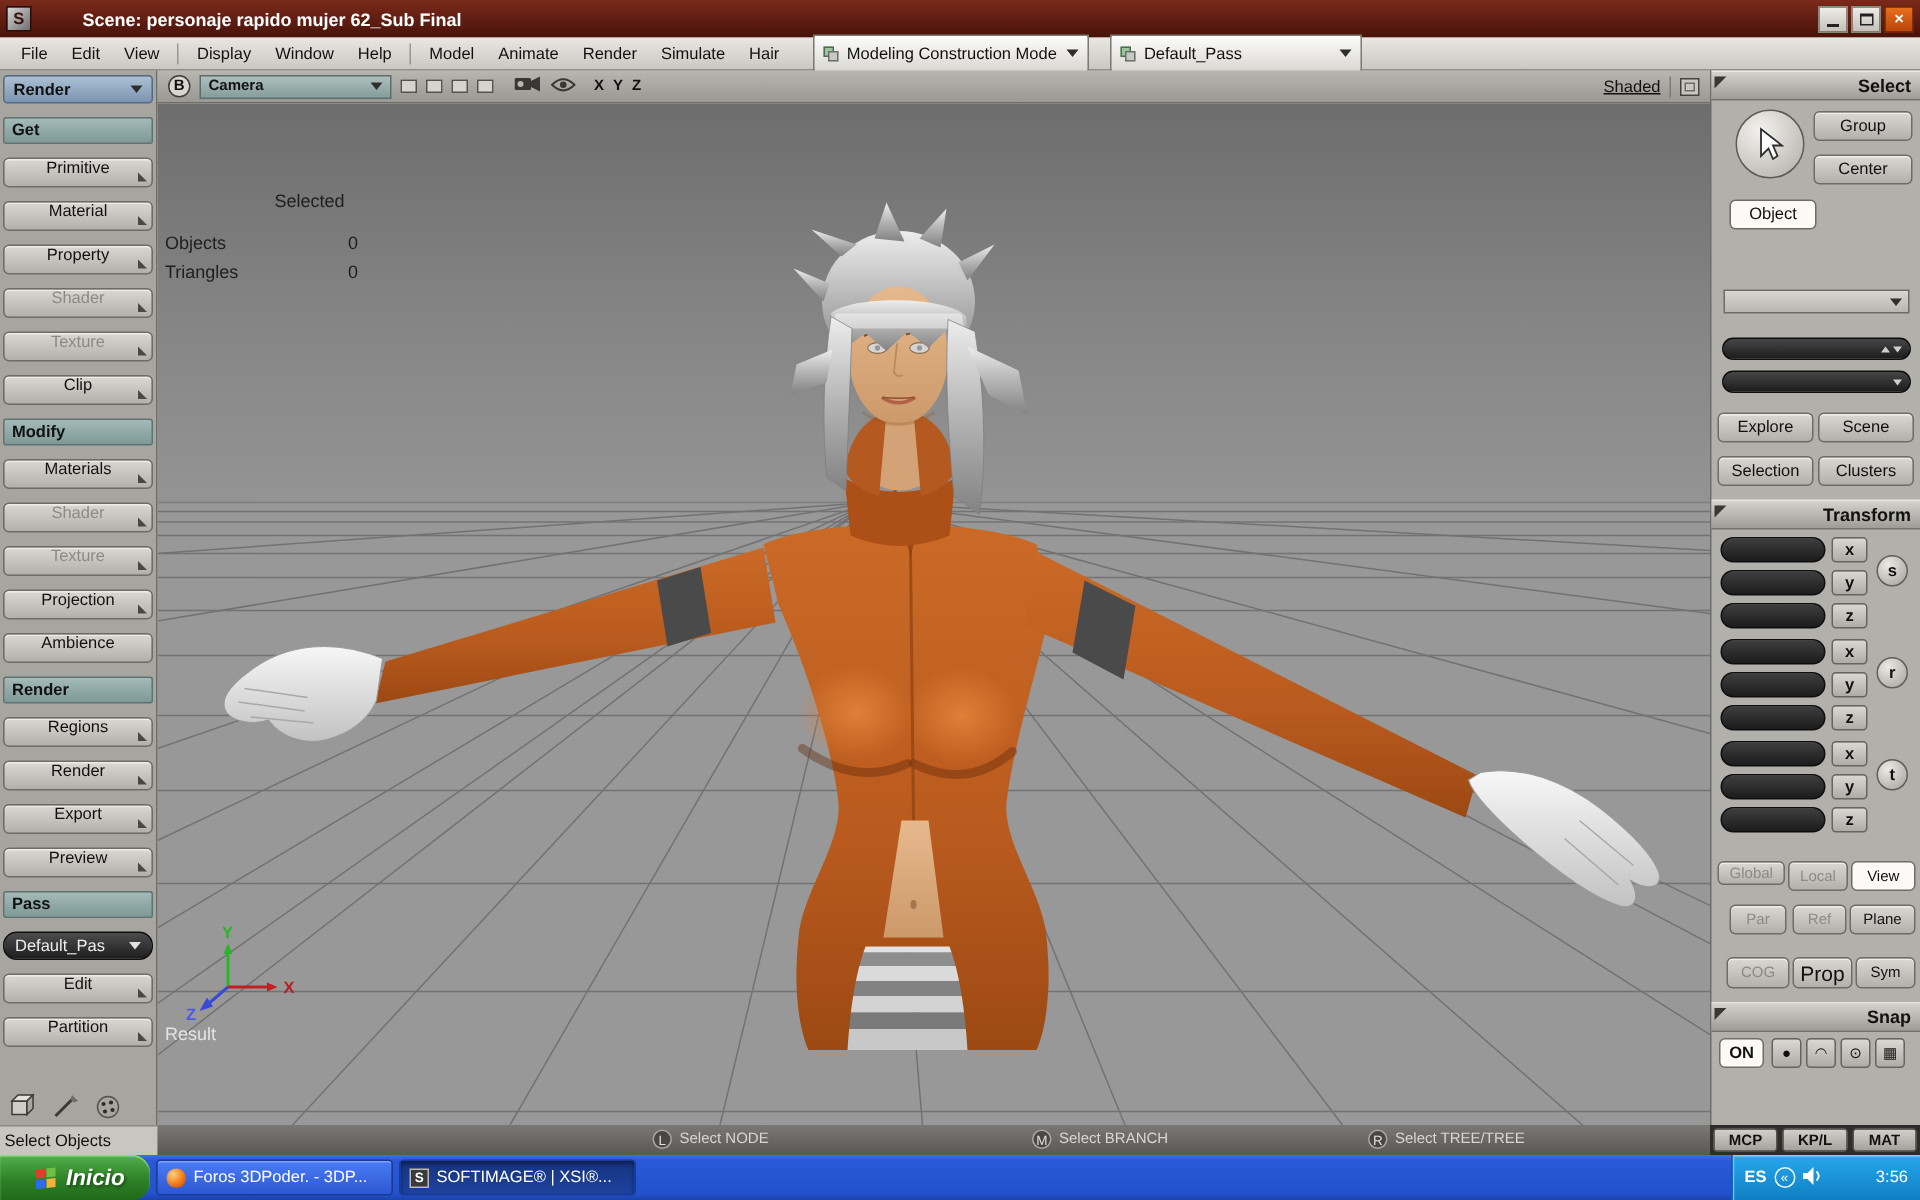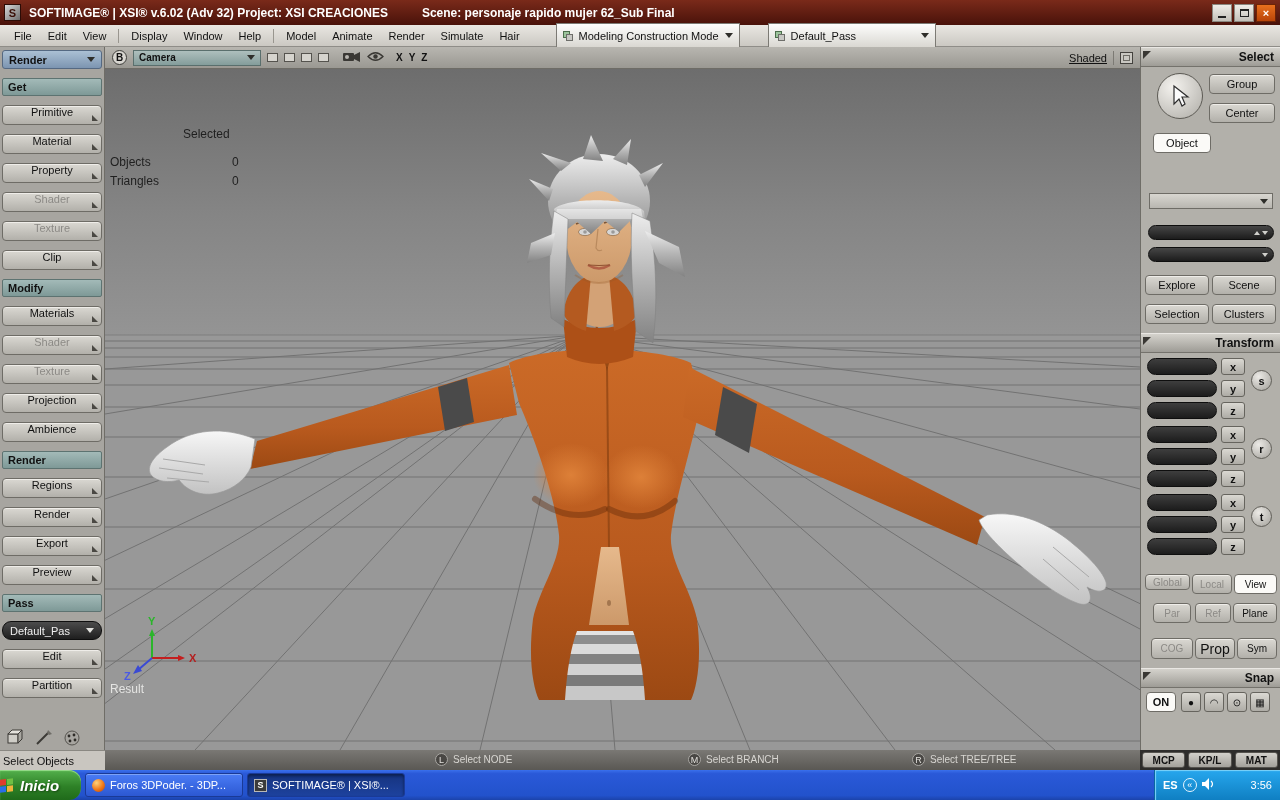--- a/index.html
+++ b/index.html
@@ -23,21 +23,21 @@
   .min-glyph{width:8px;height:2px;background:#222;margin-top:9px}
   .res-glyph{width:9px;height:8px;border:1px solid #222;border-top:2px solid #222}
 
   
   .menubar{position:absolute;left:0;top:25px;width:1280px;height:22px;
     background:linear-gradient(#e9e7e2,#cbc8c2);border-bottom:1px solid #8f8d88;
     display:flex;align-items:center;padding:0 6px}
   .menu-item{padding:3px 8px;cursor:default}
   .menu-sep{width:1px;height:14px;background:#99968f;margin:0 4px}
   .mode-dd{display:flex;align-items:center;gap:6px;background:linear-gradient(#fdfdfc,#d8d6d0);
-    border:1px solid #7c7a74;height:18px;padding:12px 6px;margin-left:28px;min-width:178px}
+    border:1px solid #7c7a74;height:18px;padding:12px 6px;margin-left:14px;min-width:178px}
   .mode-dd .lbl{flex:1}
   .dd-icon{width:10px;height:10px;position:relative;flex:0 0 auto}
   .dd-icon i{position:absolute;width:7px;height:7px;border:1px solid #4c6e4c;background:#9cc49c;display:block}
   .dd-icon i+i{left:3px;top:3px;background:#c8c8c4;border-color:#6e6e6a}
   .tri-down{width:0;height:0;border-left:4px solid transparent;border-right:4px solid transparent;
     border-top:5px solid #2e2e2a;flex:0 0 auto}
   .tri-down.light{border-top-color:#e2e2de}
 
   
   .left-panel{position:absolute;left:0;top:47px;width:105px;height:703px;background:#a7a5a0;
@@ -121,22 +121,22 @@
     font-weight:bold;font-size:11px}
   .rp-circle{position:absolute;width:21px;height:21px;border-radius:50%;
     background:radial-gradient(circle at 35% 30%,#eceae6,#a2a09a);border:1px solid #605e58;
     display:flex;align-items:center;justify-content:center;font-weight:bold;font-size:11px}
   .snap-ico{position:absolute;width:20px;height:20px;background:linear-gradient(#dad8d2,#aeaca6);
     border:1px solid #66645e;border-radius:3px;display:flex;align-items:center;justify-content:center;font-size:10px}
 
   
   .taskbar{position:absolute;left:0;top:770px;width:1280px;height:30px;
     background:linear-gradient(#3a70ec 0%,#2a59d8 12%,#2252cc 85%,#1b43ab 100%);display:flex;align-items:stretch}
-  .start-btn{width:81px;background:linear-gradient(#53b04c,#2e8127 55%,#1f6a1a);
-    border-radius:0 12px 12px 0;display:flex;align-items:center;gap:6px;padding:0 10px 0 0;
+  .start-btn{width:100px;background:linear-gradient(#53b04c,#2e8127 55%,#1f6a1a);
+    border-radius:0 12px 12px 0;display:flex;align-items:center;gap:6px;padding:0 10px 0 24px;
     color:#fff;font-weight:bold;font-style:italic;font-size:15px;text-shadow:1px 1px 2px #1a4a14;
     box-shadow:inset 0 1px 1px #9ade8e}
   .win-flag{width:14px;height:13px;display:grid;grid-template-columns:6px 6px;grid-template-rows:6px 6px;gap:1px;transform:skewY(-6deg)}
   .win-flag i{display:block}
   .tasks{flex:1;display:flex;gap:4px;padding:3px 4px;overflow:hidden}
   .task{width:158px;height:24px;border-radius:3px;display:flex;align-items:center;gap:5px;padding:0 6px;
     color:#fff;font-size:11px;border:1px solid #1a3a96;background:linear-gradient(#4a7cf6,#2c58d2);
     box-shadow:inset 0 1px 0 #7ca2f8;white-space:nowrap;overflow:hidden}
   .task.active{background:linear-gradient(#16337e,#1d429e);box-shadow:inset 0 2px 3px #0c2050}
   .task .tlabel{overflow:hidden;text-overflow:ellipsis}
@@ -150,21 +150,20 @@
     display:flex;align-items:center;justify-content:center;font-size:9px;color:#fff}
   .clock{margin-left:auto;font-size:11px}
 </style>
 </head>
 <body>
 
 <div class="screen">
 
   <div class="titlebar">
     <span class="app-icon">S</span>
-    <span>SOFTIMAGE® | XSI® v.6.02 (Adv 32) Project: XSI CREACIONES</span>
     <span class="tb-scene">Scene: personaje rapido mujer 62_Sub Final</span>
     <span class="win-btns">
       <span class="win-btn">
           <i class="min-glyph"></i>
         </span>
       <span class="win-btn">
           <i class="res-glyph"></i>
         </span>
       <span class="win-btn close">×</span>
     </span>

